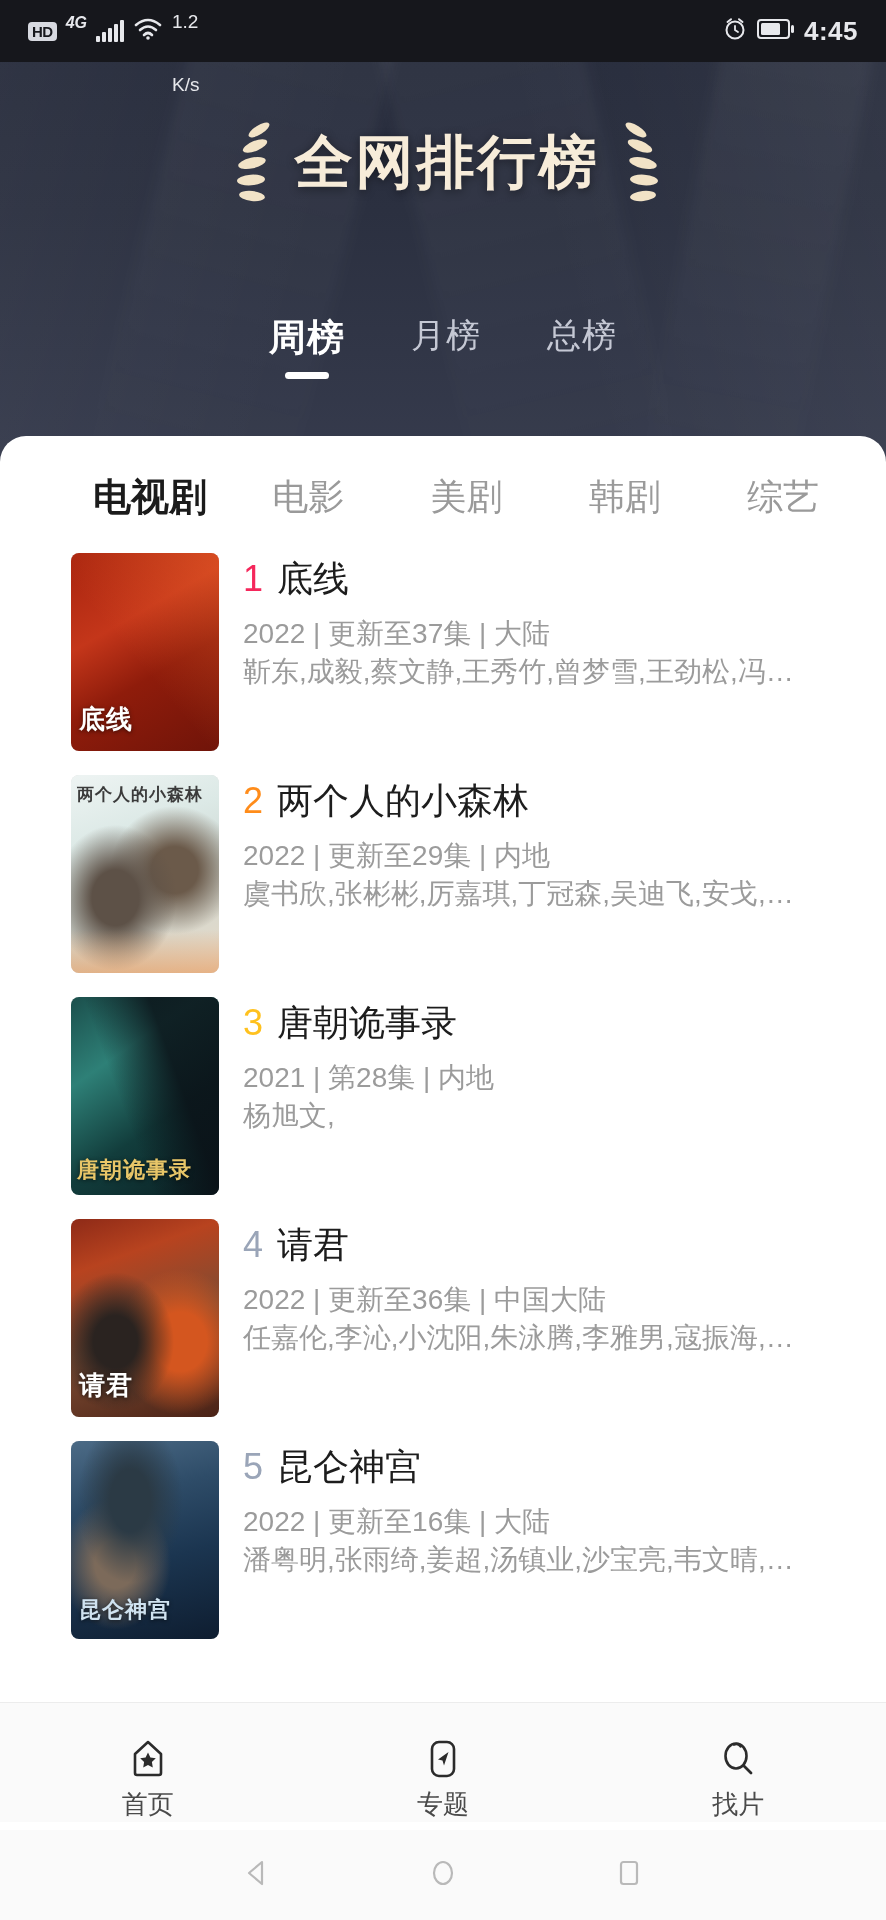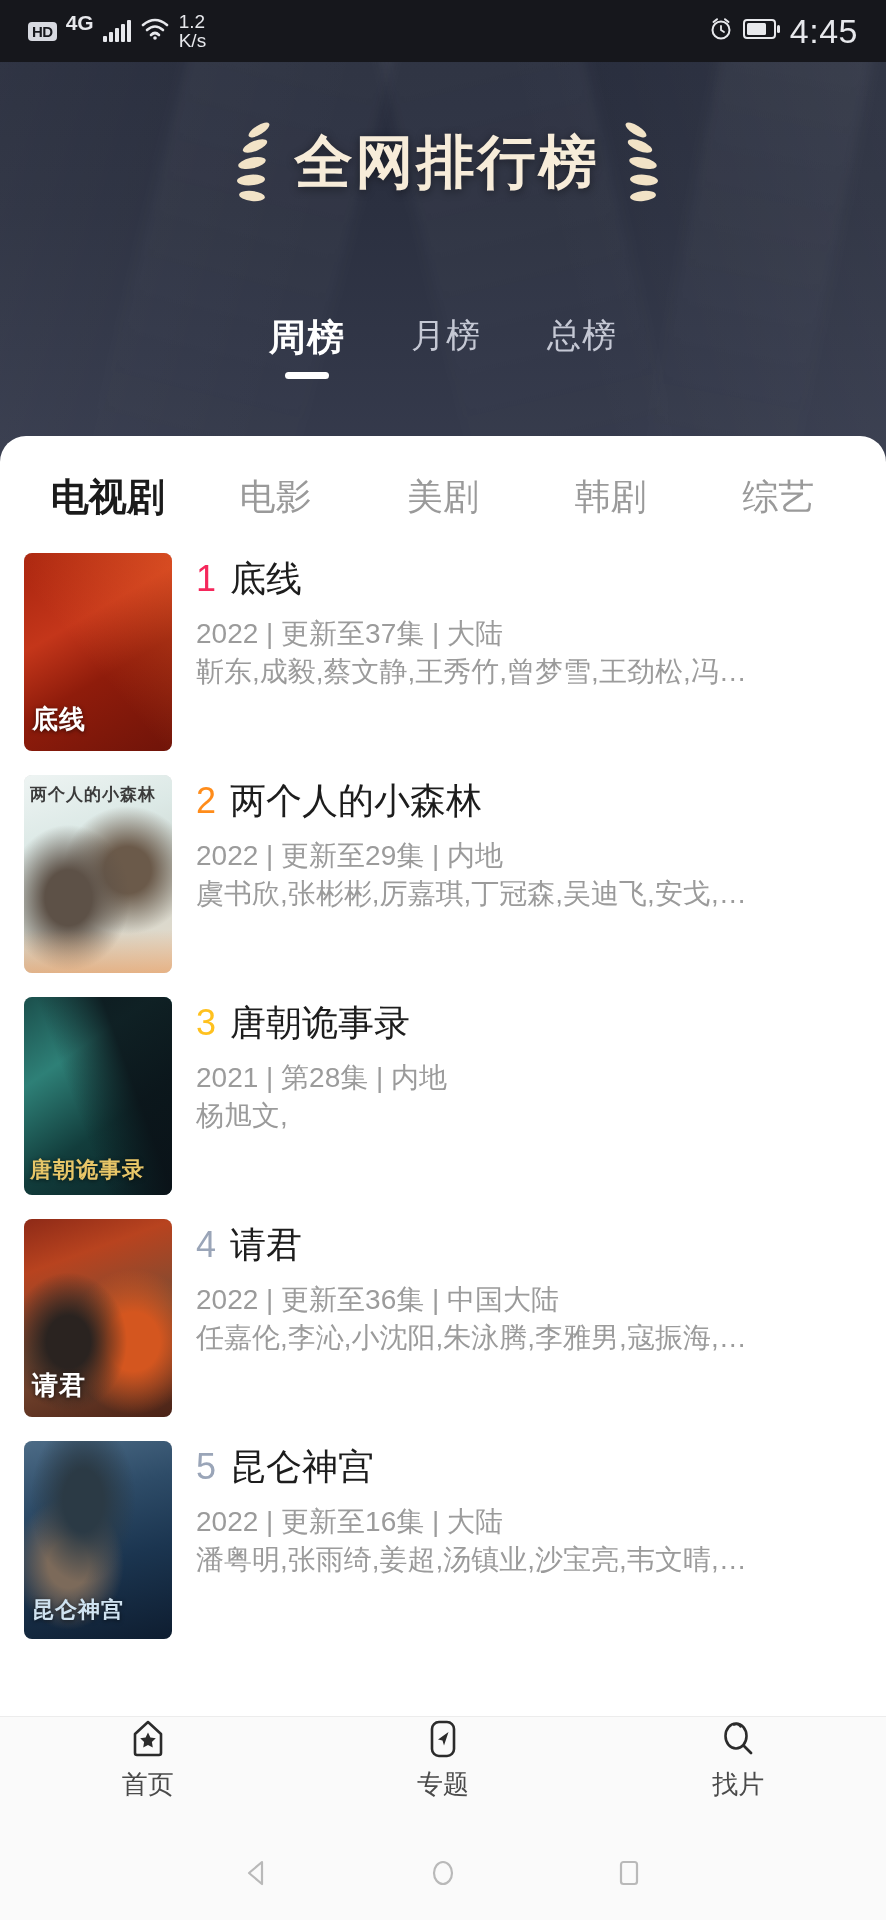--- a/index.html
+++ b/index.html
@@ -33,29 +33,29 @@
     position:absolute; top:0; left:0; width:886px; height:62px;
     background:#16171c;
     display:flex; align-items:center; justify-content:space-between;
     padding:0 28px; color:#e7e8ec;
   }
   .sb-left, .sb-right { display:flex; align-items:center; gap:9px; }
   .hd-badge {
     background:#d7d9e0; color:#16171c; font-size:15px; font-weight:bold;
     border-radius:4px; padding:2px 4px; line-height:1; letter-spacing:-0.5px;
   }
-  .net-g { font-size:21px; font-weight:bold; position:relative; top:-8px; }
+  .net-g { font-size:16px; font-weight:bold; position:relative; top:-8px;font-style:italic; }
   .bars { display:flex; align-items:flex-end; gap:2px; height:22px; }
   .bars i { display:block; width:4px; background:#e7e8ec; border-radius:1px; }
   .bars i:nth-child(1){height:6px}.bars i:nth-child(2){height:10px}
   .bars i:nth-child(3){height:14px}.bars i:nth-child(4){height:18px}
   .bars i:nth-child(5){height:22px}
   .speed { font-size:19px; line-height:19px; text-align:left; }
-  .speed b { display:block; font-weight:normal; }
-  .clock-time { font-size:34px; letter-spacing:0.5px; }
+  .speed b { display:block; font-weight:normal;margin-top:44px; }
+  .clock-time { font-size:26px; letter-spacing:0.5px;font-weight:bold; }
 
   
   .hero-title {
     position:absolute; top:120px; left:4px; width:886px;
     display:flex; align-items:center; justify-content:center; gap:18px;
   }
   .hero-title .txt {
     font-size:58px; font-weight:bold; color:#f7ecd9; letter-spacing:3px;
     text-shadow:0 2px 10px rgba(0,0,0,0.45);
   }
@@ -70,21 +70,21 @@
   .period-tab span { font-size:34px; color:#c5c8d4; letter-spacing:1px; }
   .period-tab.active span { color:#ffffff; font-weight:bold; font-size:37px; }
   .period-tab.active::after {
     content:""; position:absolute; bottom:4px; left:50%; transform:translateX(-50%);
     width:44px; height:7px; background:#ffffff; border-radius:4px;
   }
 
   
   .sheet {
     position:absolute; top:436px; left:0; width:886px; height:1270px;
-    background:#ffffff; border-radius:26px 26px 0 0; overflow:hidden;
+    background:#ffffff; border-radius:26px 26px 0 0; overflow:hidden;padding-left:47px;
   }
 
   .cat-tabs {
     display:flex; align-items:center; padding:36px 24px 18px 24px; gap:0;
   }
   .cat-tab { flex:1; text-align:center; cursor:pointer; }
   .cat-tab span { font-size:36px; color:#9a9a9a; }
   .cat-tab.active span { color:#1b1b1b; font-weight:bold; font-size:38px; }
 
   
@@ -106,23 +106,23 @@
   .rank-num { font-size:36px; font-weight:normal; line-height:1; }
   .show-title { font-size:36px; color:#1d1d1d; line-height:1.1; }
   .sub-line { margin-top:16px; font-size:28px; color:#9b9b9b; }
   .cast-line {
     margin-top:0; font-size:28px; color:#9b9b9b;
     white-space:nowrap; overflow:hidden; text-overflow:ellipsis;
   }
 
   
   .bottom-nav {
-    position:absolute; bottom:84px; left:0; width:886px; height:120px;
+    position:absolute; bottom:98px; left:0; width:886px; height:120px;
     background:#fafafa; border-top:1px solid #ececec;
-    display:flex; align-items:flex-start;
+    display:flex; align-items:flex-end;
   }
   .nav-item {
     flex:1; display:flex; flex-direction:column; align-items:center; gap:6px;
     cursor:pointer;
   }
   .nav-item .lbl { font-size:26px; color:#4a4a4a; }
   .nav-item.active .lbl { color:#22c55e; }
 
   
   .android-nav {

